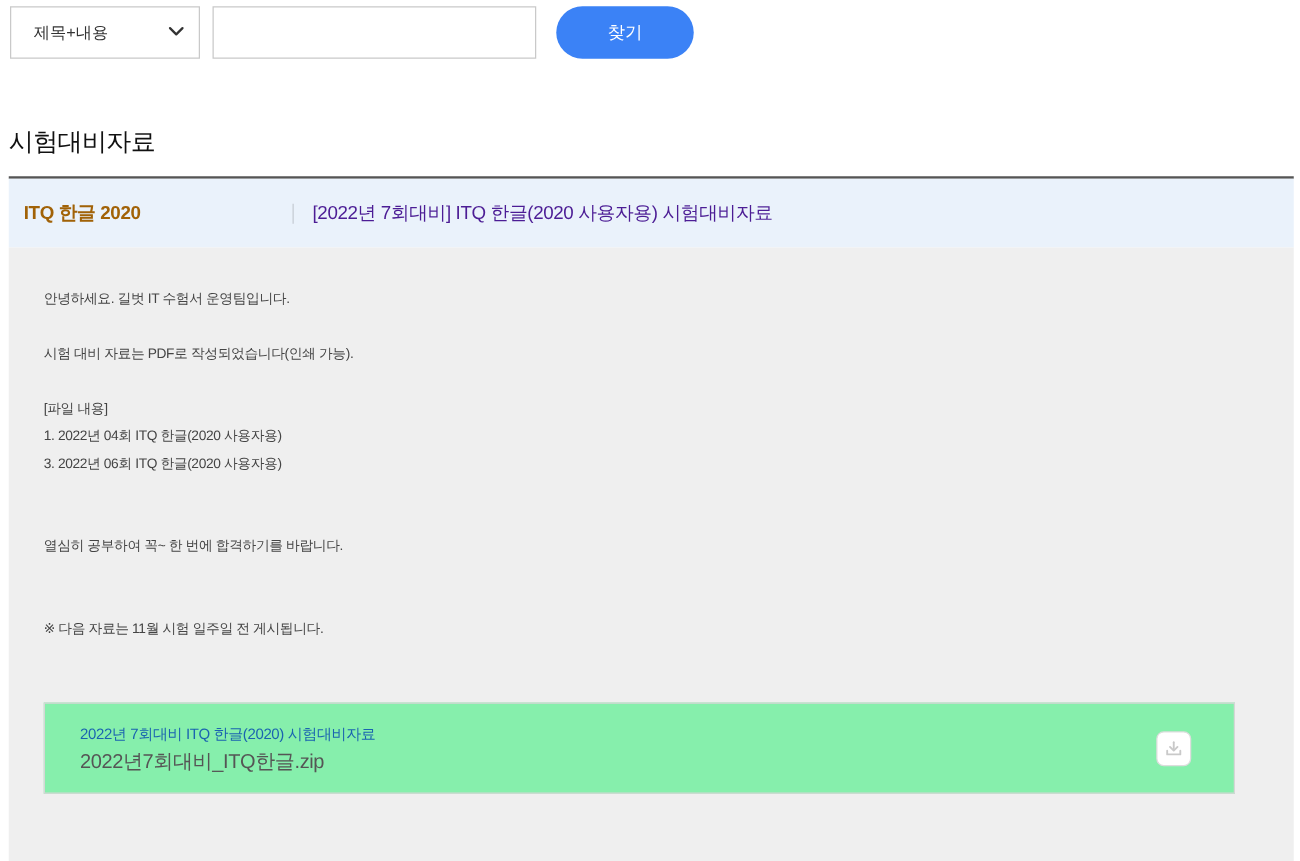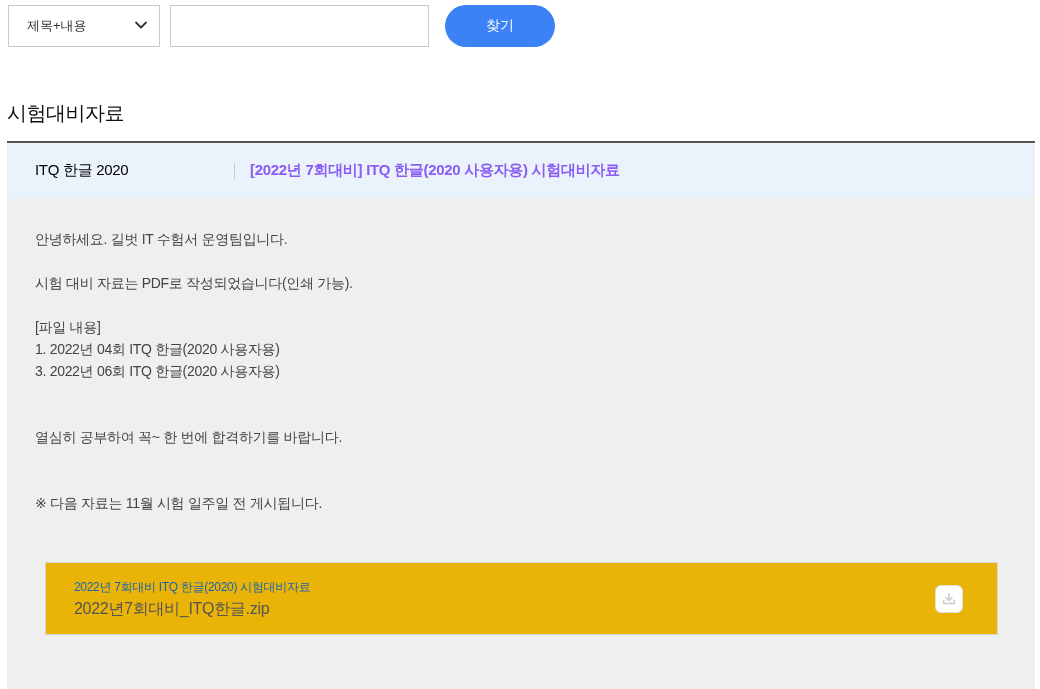--- a/index.html
+++ b/index.html
@@ -83,62 +83,62 @@
     border-top: 2px solid #555555;
   }
   .board-header {
     display: flex;
     align-items: center;
     height: 55px;
     background: #eaf2fb;
   }
   .board-category {
     width: 227px;
-    padding-left: 28px;
+    padding-left: 12px;
     font-size: 15px;
-    font-weight: normal;
-    color: #000000;
+    font-weight: bold;
+    color: #a16207;
     letter-spacing: -0.3px;
     flex-shrink: 0;
   }
   .board-divider {
     width: 1px;
     height: 16px;
     background: #c5cbd4;
     flex-shrink: 0;
   }
   .board-subject {
     padding-left: 15px;
     font-size: 15px;
-    font-weight: bold;
-    color: #8b5cf6;
+    font-weight: normal;
+    color: #4c1d95;
     letter-spacing: -0.3px;
   }
 
   
   .board-content {
     background: #efefef;
     padding: 30px 28px 16px 28px;
     min-height: 497px;
   }
   .body-line {
     min-height: 22px;
     line-height: 22px;
-    font-size: 14px;
+    font-size: 11px;
     color: #444444;
     letter-spacing: -0.3px;
     white-space: pre-wrap;
   }
 
   
   .attachment-box {
-    margin: 48px 0 0 10px;
+    margin: 48px 0 0 0;
     width: 953px;
     height: 73px;
-    background: #eab308;
+    background: #86efac;
     border: 1px solid #d6d6d6;
     display: flex;
     align-items: center;
     padding: 0 34px 0 28px;
   }
   .attachment-texts { flex: 1; }
   .attachment-link {
     display: inline-block;
     font-size: 12px;
     color: #1a63b0;

